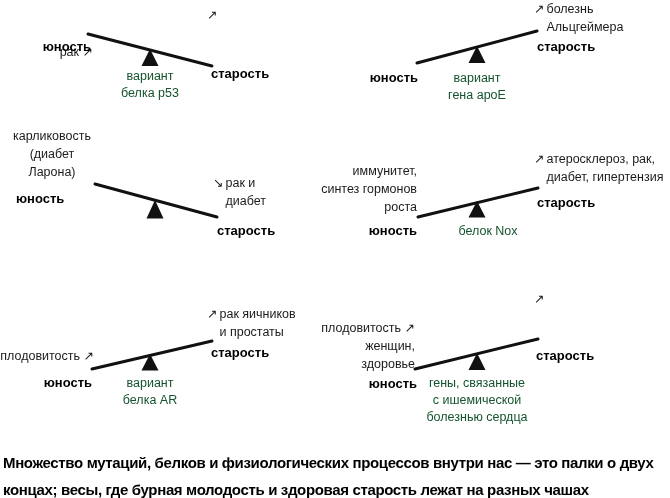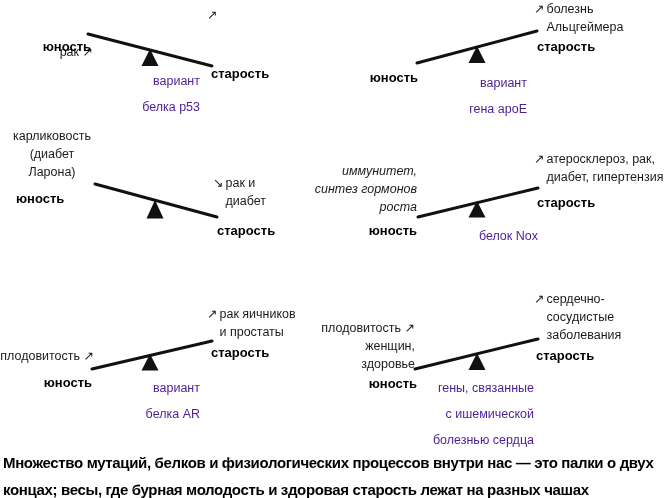--- a/index.html
+++ b/index.html
@@ -8,21 +8,21 @@
     position:relative;
     width:670px;height:498px;
     background:#ffffff;
     font-family:"Liberation Sans", sans-serif;
     color:#1b1b1b;
     overflow:hidden;
   }
   .beams{position:absolute;left:0;top:0;width:670px;height:498px;}
   .lbl{position:absolute;font-size:12.5px;line-height:18px;white-space:pre;color:#1b1b1b;}
   .age{position:absolute;font-size:13px;line-height:15px;font-weight:700;color:#000000;white-space:pre;}
-  .ful{position:absolute;font-size:12.5px;line-height:26px;text-align:right;white-space:pre;color:#4c1d95;}
+  .ful{position:absolute;font-size:12.5px;line-height:17px;text-align:center;white-space:pre;color:#14532d;}
   .hang{display:flex;align-items:flex-start;}
   .hang .arrow{flex:0 0 auto;margin-right:2px;}
   .caption{
     position:absolute;left:3px;top:449px;width:666px;
     font-size:15px;line-height:27px;font-weight:700;
     letter-spacing:-0.35px;white-space:pre;color:#000;
   }
   
   .s1-lr{right:577px;top:14px;text-align:right;margin-top:29px;}
   .s1-la{right:579px;top:39px;}
@@ -35,21 +35,21 @@
   .s2-rr{left:534px;top:0px;}
   .s2-ra{left:537px;top:39px;}
   .s2-f{left:427px;width:100px;top:70px;}
   
   .s3-lr{left:2px;width:100px;top:127px;text-align:center;}
   .s3-la{left:16px;top:191px;}
   .s3-rr{left:213px;top:174px;}
   .s3-ra{left:217px;top:223px;}
   .s3-f{left:107px;width:100px;top:222px;}
   
-  .s4-lr{right:253px;top:162px;text-align:right;font-style:italic;}
+  .s4-lr{right:253px;top:162px;text-align:right;}
   .s4-la{right:253px;top:223px;}
   .s4-rr{left:534px;top:150px;}
   .s4-ra{left:537px;top:195px;}
   .s4-f{left:438px;width:100px;top:223px;}
   
   .s5-lr{right:576px;top:347px;text-align:right;}
   .s5-la{right:578px;top:375px;}
   .s5-rr{left:207px;top:305px;}
   .s5-ra{left:211px;top:345px;}
   .s5-f{left:100px;width:100px;top:375px;}
@@ -136,23 +136,20 @@
   <div class="age s5-ra">старость</div>
   <div class="ful s5-f">вариант
 белка AR</div>
 
   <div class="lbl s6-lr">плодовитость ↗
 женщин,
 здоровье</div>
   <div class="age s6-la">юность</div>
   <div class="lbl s6-rr hang">
     <span class="arrow">↗</span>
-    <span>сердечно-
-сосудистые
-заболевания</span>
   </div>
   <div class="age s6-ra">старость</div>
   <div class="ful s6-f">гены, связанные
 с ишемической
 болезнью сердца</div>
 
   <div class="caption">Множество мутаций, белков и физиологических процессов внутри нас — это палки о двух
 концах; весы, где бурная молодость и здоровая старость лежат на разных чашах</div>
 
 </div>

